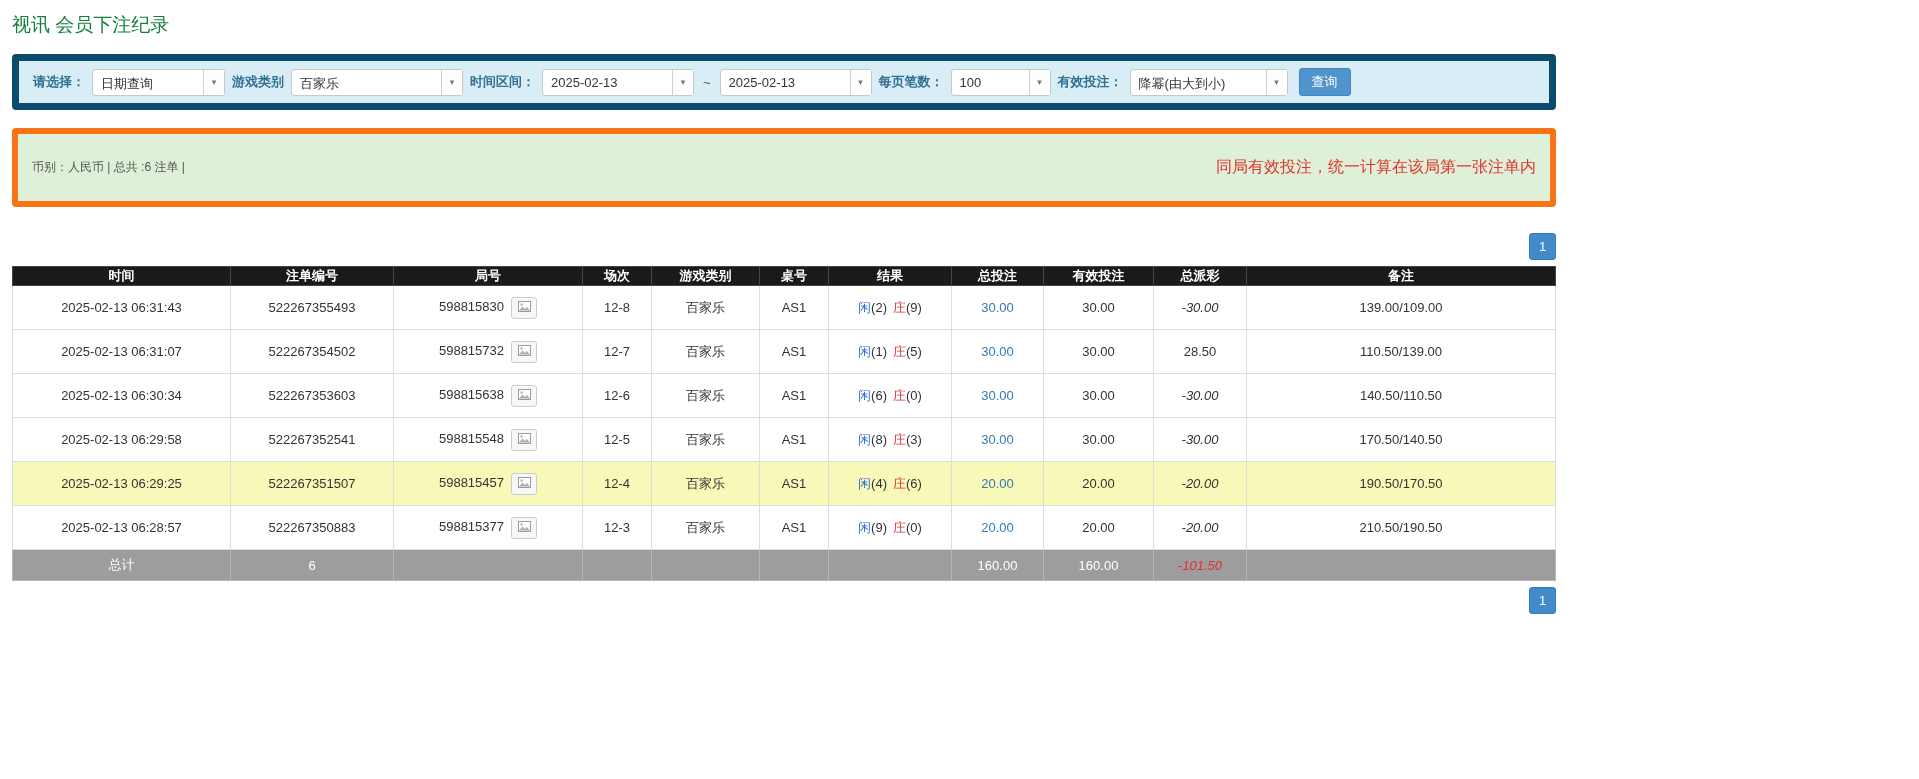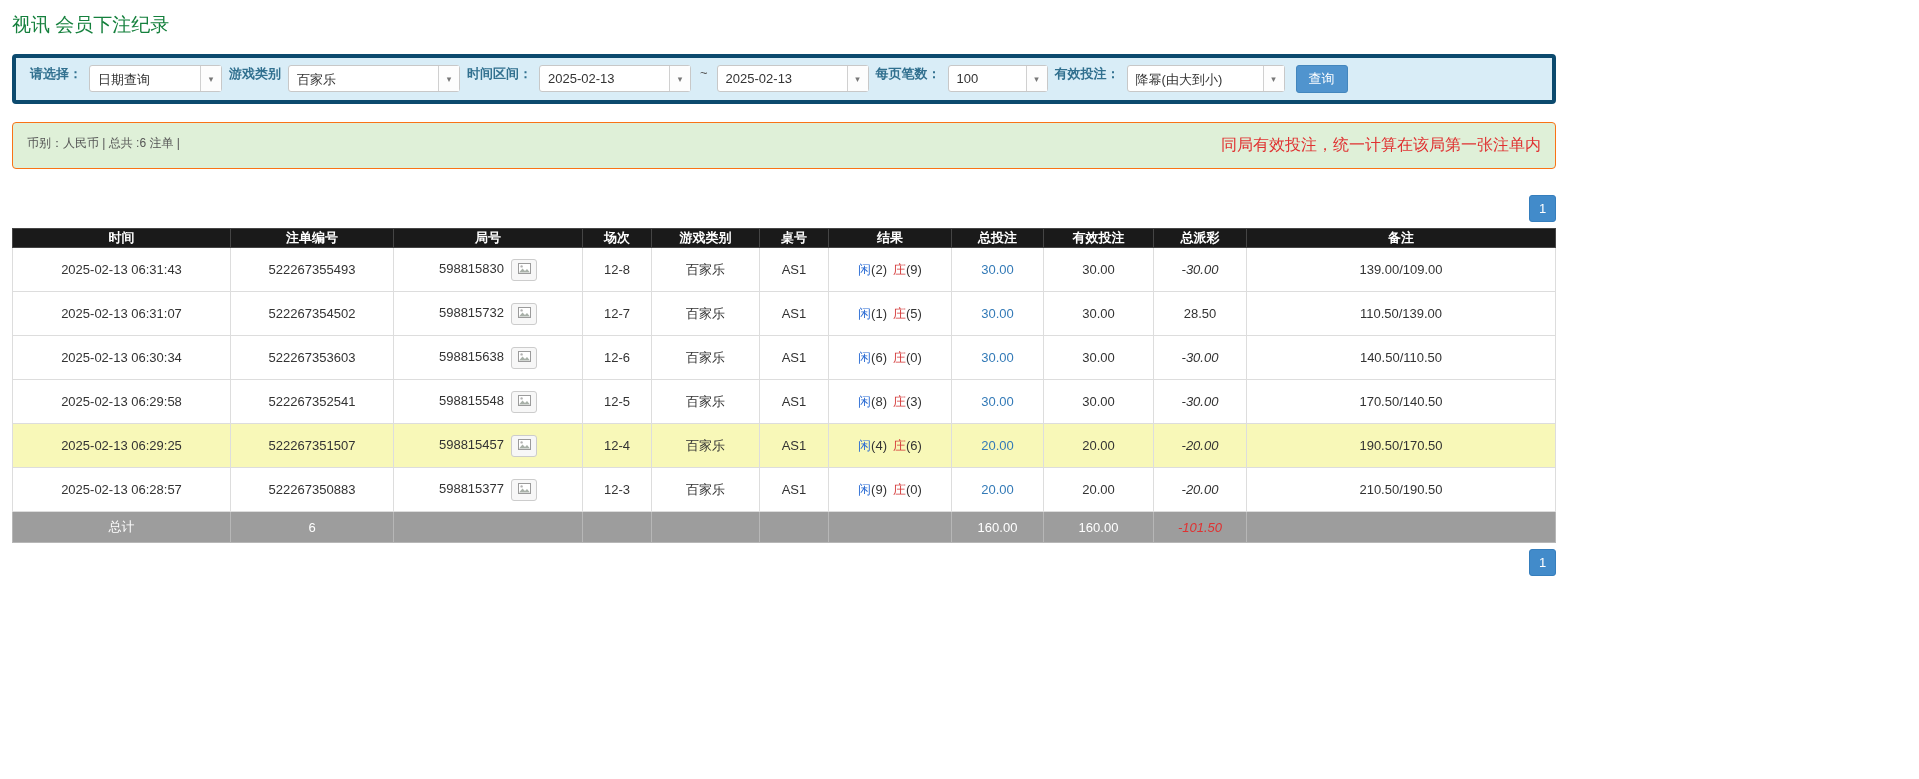--- a/index.html
+++ b/index.html
@@ -7,22 +7,22 @@
   body {
     font-family:"Liberation Sans","DejaVu Sans",sans-serif;
     font-size:13px; color:#333;
     width:1919px; height:779px; overflow:hidden;
   }
   .page { padding:8px 12px; }
   .title { font-size:19px; font-weight:normal; color:#15803d; margin:4px 0 16px; }
 
   
   .filter-bar {
-    width:1544px; background:var(--filter_bg,#d9edf7); border:4px solid #0c4a6e;
-    border-radius:4px; padding:7px 14px; display:flex; gap:7px;
+    width:1544px; background:var(--filter_bg,#d9edf7); border:7px solid #0c4a6e;
+    border-radius:4px; padding:7px 14px; display:flex; align-items:center; gap:7px;
     margin-bottom:18px;
   }
   .flabel { color:var(--label_blue,#31708f); font-weight:bold; font-size:13px; white-space:nowrap; }
   .tilde { color:#555; margin:0 2px; }
   .combo {
     display:inline-flex; align-items:stretch; background:#fff;
     border:1px solid #c8c8c8; border-radius:3px; height:27px; cursor:pointer;
   }
   .combo-text { padding:5px 8px; font-size:13px; color:#333; flex:1; white-space:nowrap; overflow:hidden; }
   .combo-arrow {
@@ -35,23 +35,23 @@
   .combo-size  { width:100px; }
   .combo-sort  { width:158px;gap:32px; }
   .search-btn {
     background:var(--button_blue,#5094ce); color:#fff; border:1px solid #4386bd;
     border-radius:3px; padding:0 12px; height:28px; font-size:13px; cursor:pointer;
     font-family:inherit; margin-left:4px;
   }
 
   
   .info-bar {
-    width:1544px; background:var(--info_bg,#dff0d8); border:1px solid #f97316;
-    border-radius:4px; padding:12px 14px; display:flex; justify-content:space-between;
-    font-size:12px; color:#555; margin-bottom:26px;
+    width:1544px; background:var(--info_bg,#dff0d8); border:6px solid #f97316;
+    border-radius:4px; padding:23px 14px; display:flex; justify-content:space-between;
+    align-items:center; font-size:12px; color:#555; margin-bottom:26px;
   }
   .info-right { color:var(--negative_red,#e03131); font-size:16px; }
 
   
   .pager { width:1544px; display:flex; justify-content:flex-end; margin:6px 0; }
   .page-btn {
     background:var(--pager_blue,#428bca); border:1px solid #357ebd; color:#fff;
     min-width:27px; height:27px; display:flex; align-items:center; justify-content:center;
     border-radius:3px; font-size:13px; cursor:pointer;
   }

